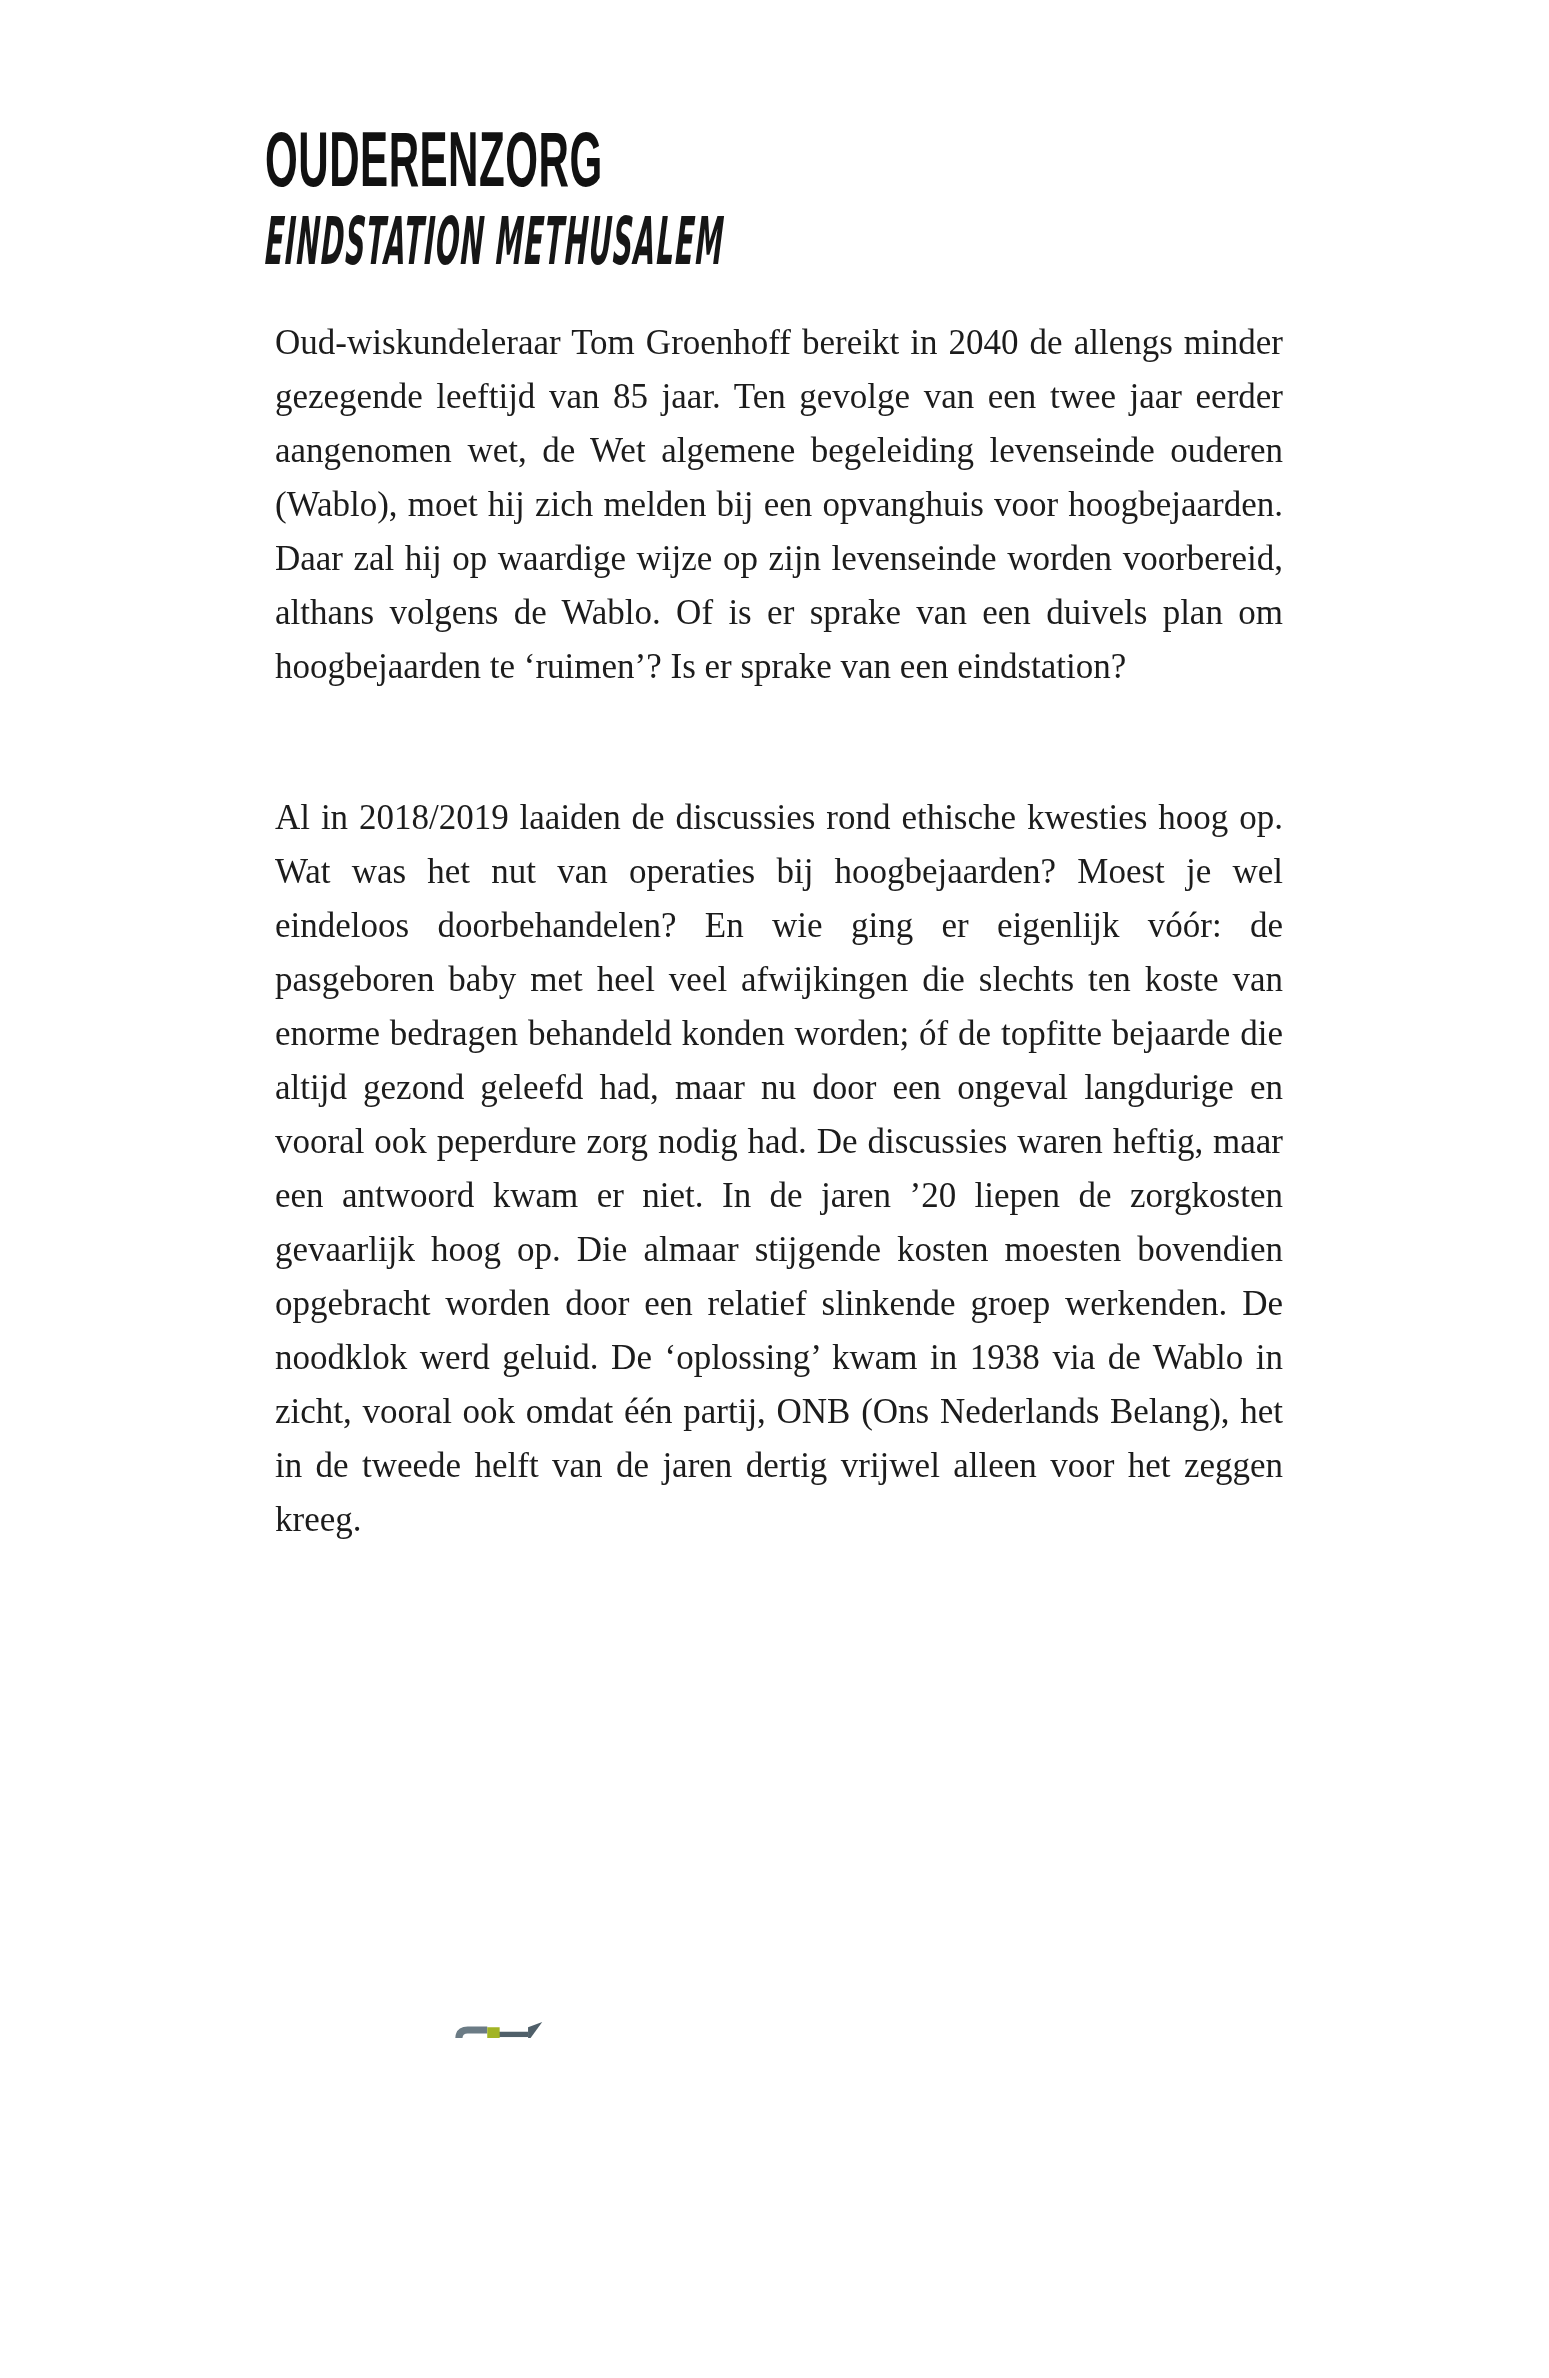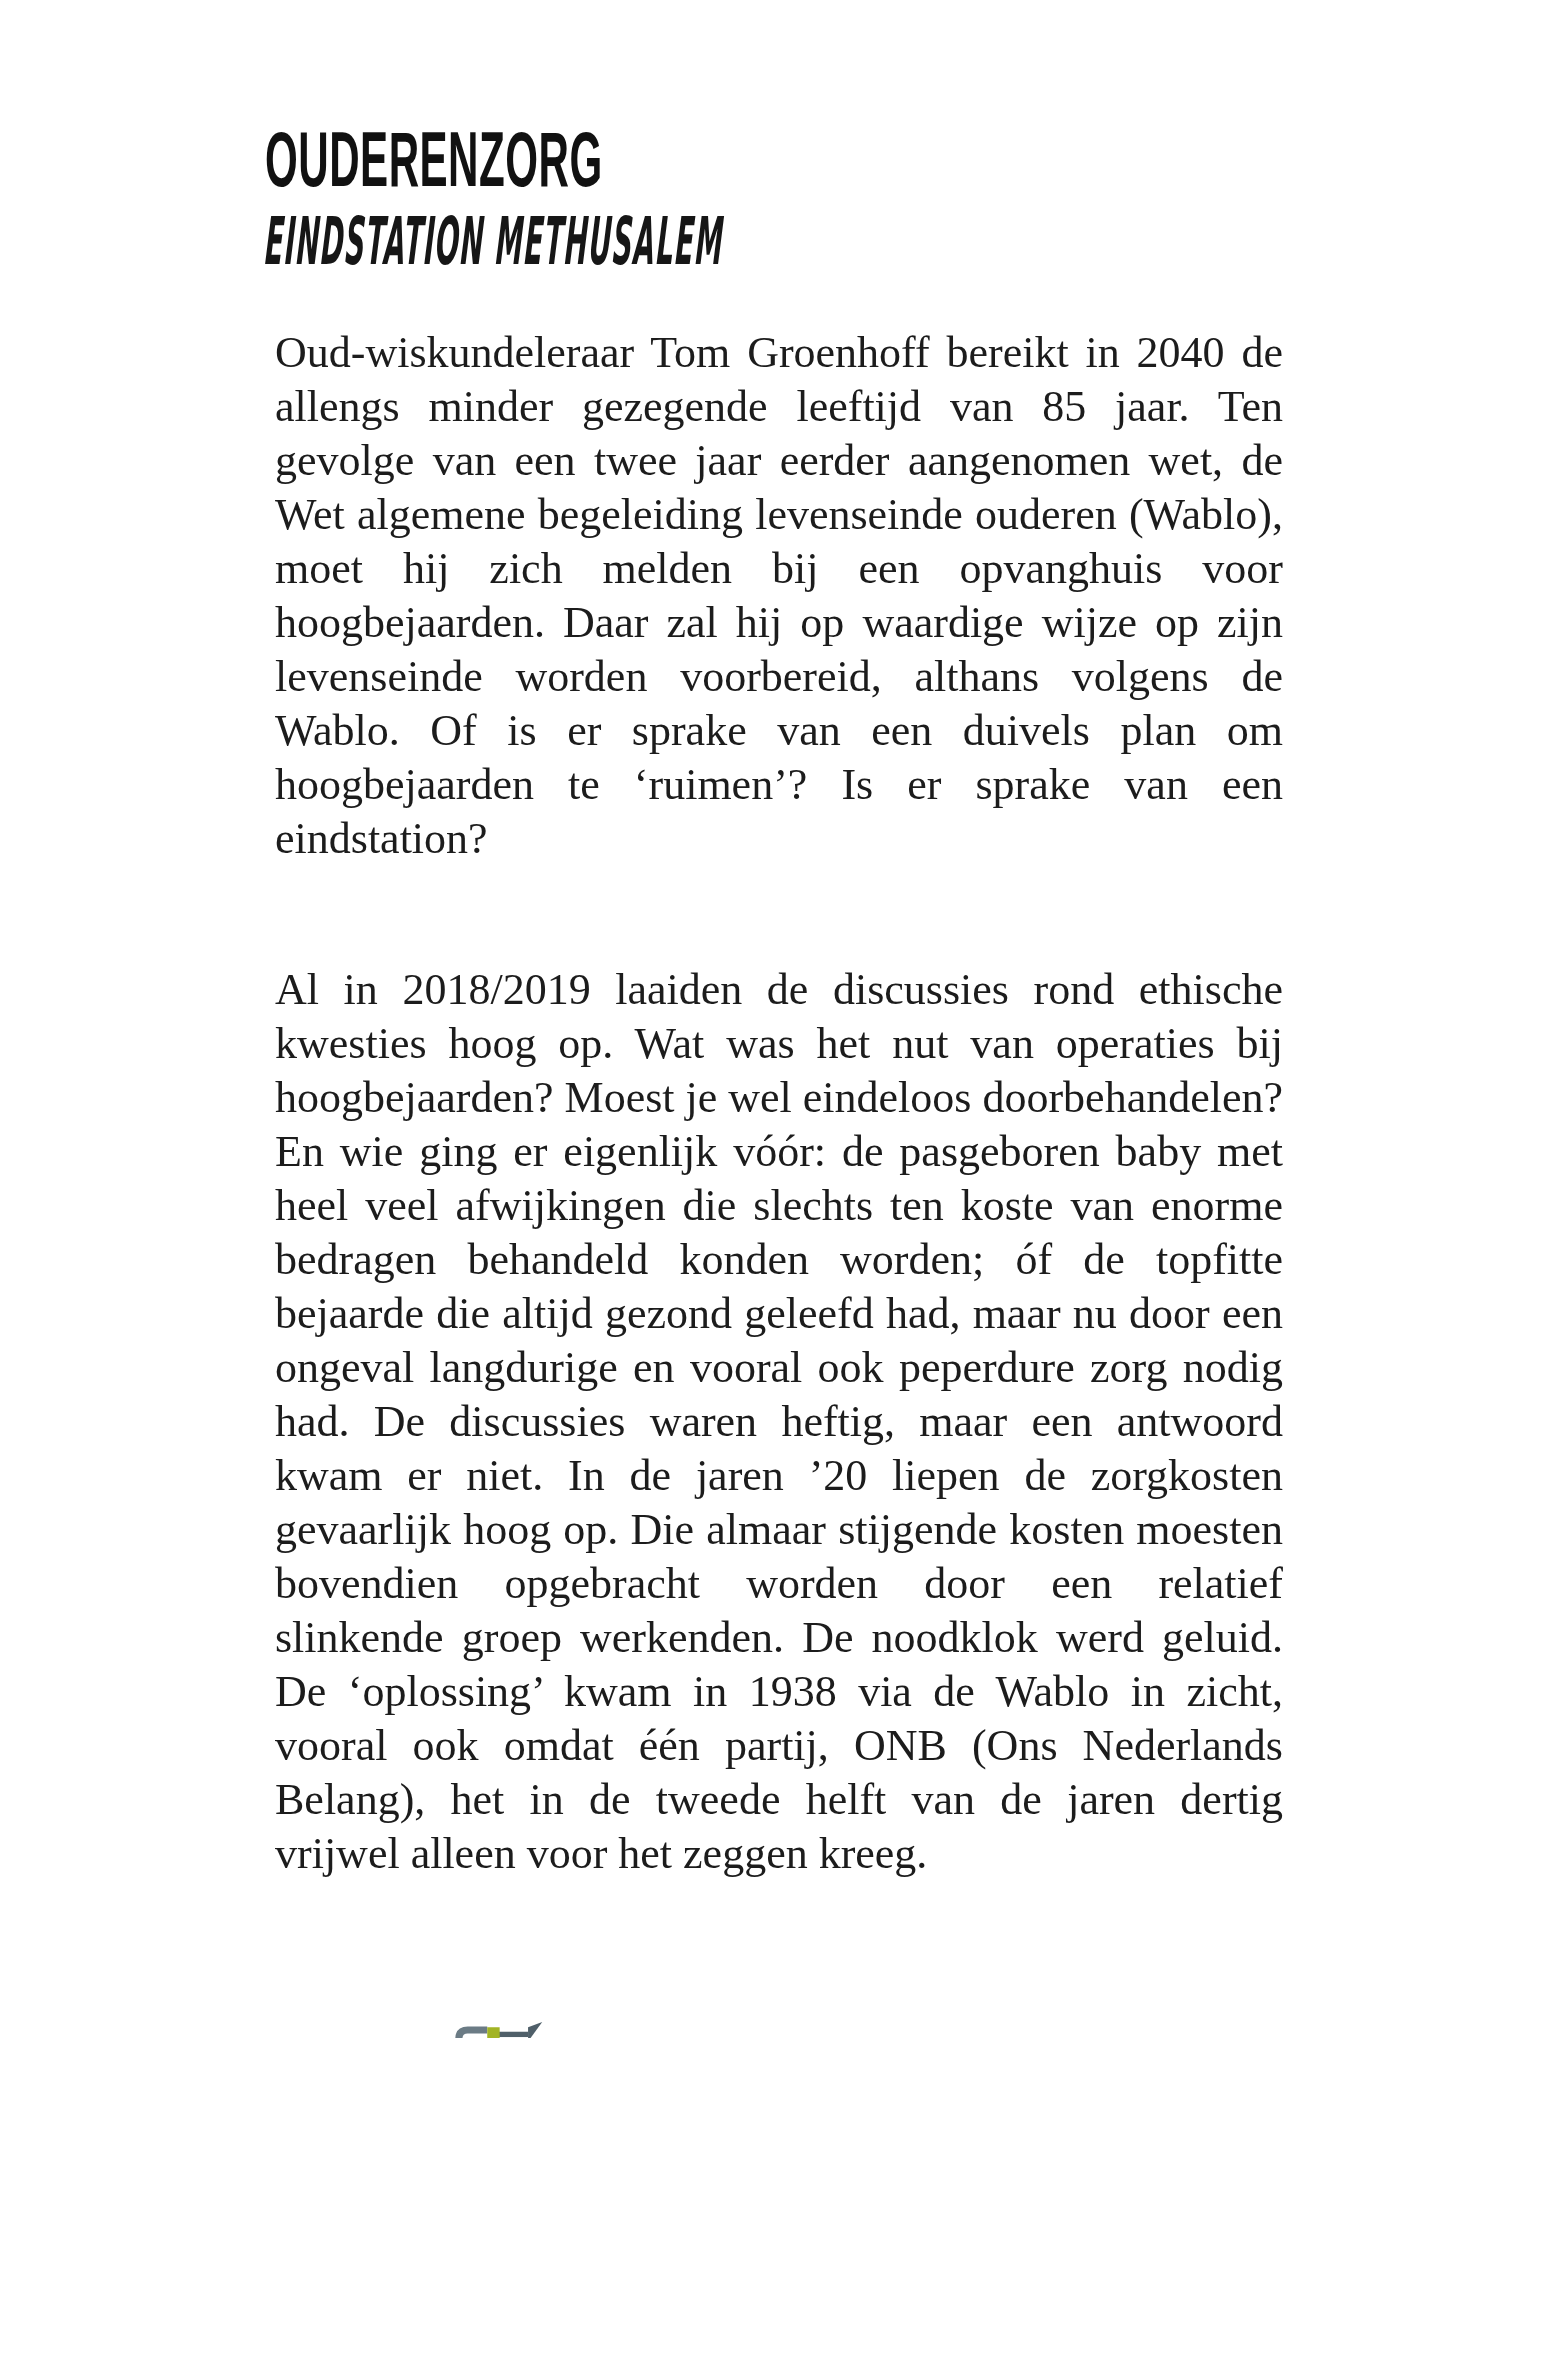--- a/index.html
+++ b/index.html
@@ -20,22 +20,22 @@
   .book-subtitle {
     position:absolute; left:264px; top:209px; margin:0;
     font-family:"DejaVu Sans", sans-serif; font-style:italic;
     font-weight:700; font-size:66px; line-height:1; color:#161616;
     letter-spacing:2.8px; white-space:nowrap;
     transform:scaleX(0.42) skewX(-6deg); transform-origin:0 100%;
   }
 
   
   .blurb {
-    position:absolute; left:275px; top:326px; width:1008px;
-    font-size:44px; line-height:54px; text-align:justify;
+    position:absolute; left:275px; top:316px; width:1008px;
+    font-size:35px; line-height:54px; text-align:justify;
     hyphens:auto; -webkit-hyphens:auto;
   }
   .blurb p { margin:0; }
   .blurb p.gap-after { margin-bottom:97px; }
 
   
   .publisher {
     position:absolute; left:309px; top:2020px; width:375px;
     display:flex; flex-direction:column; align-items:center;
     font-family:Liberation Mono, monospace;

